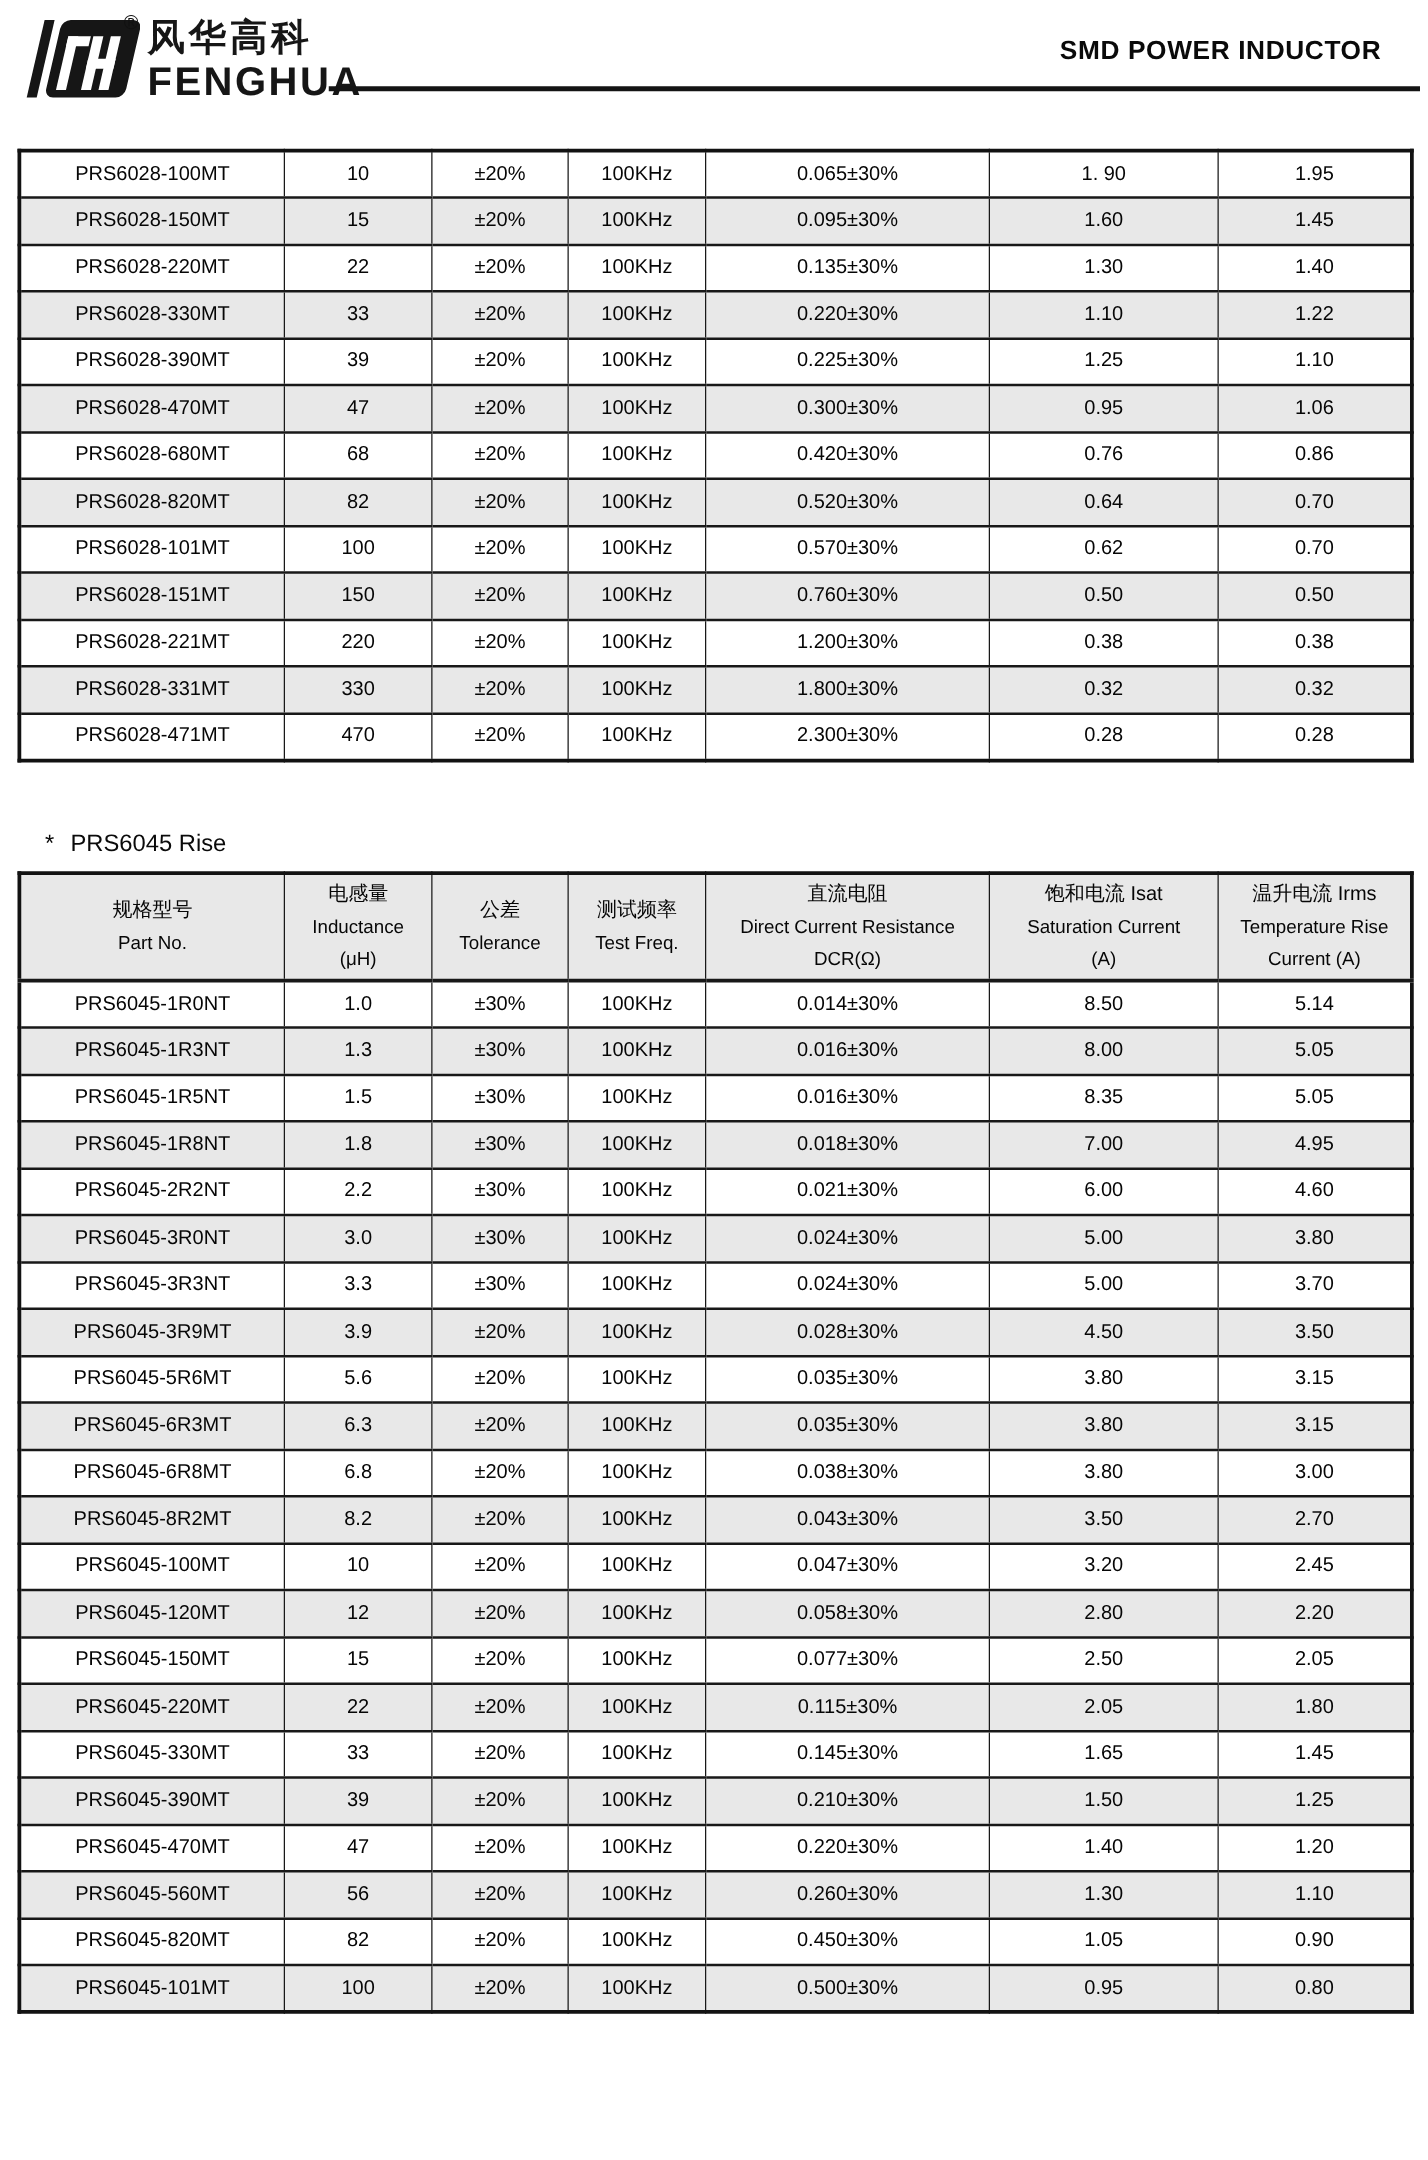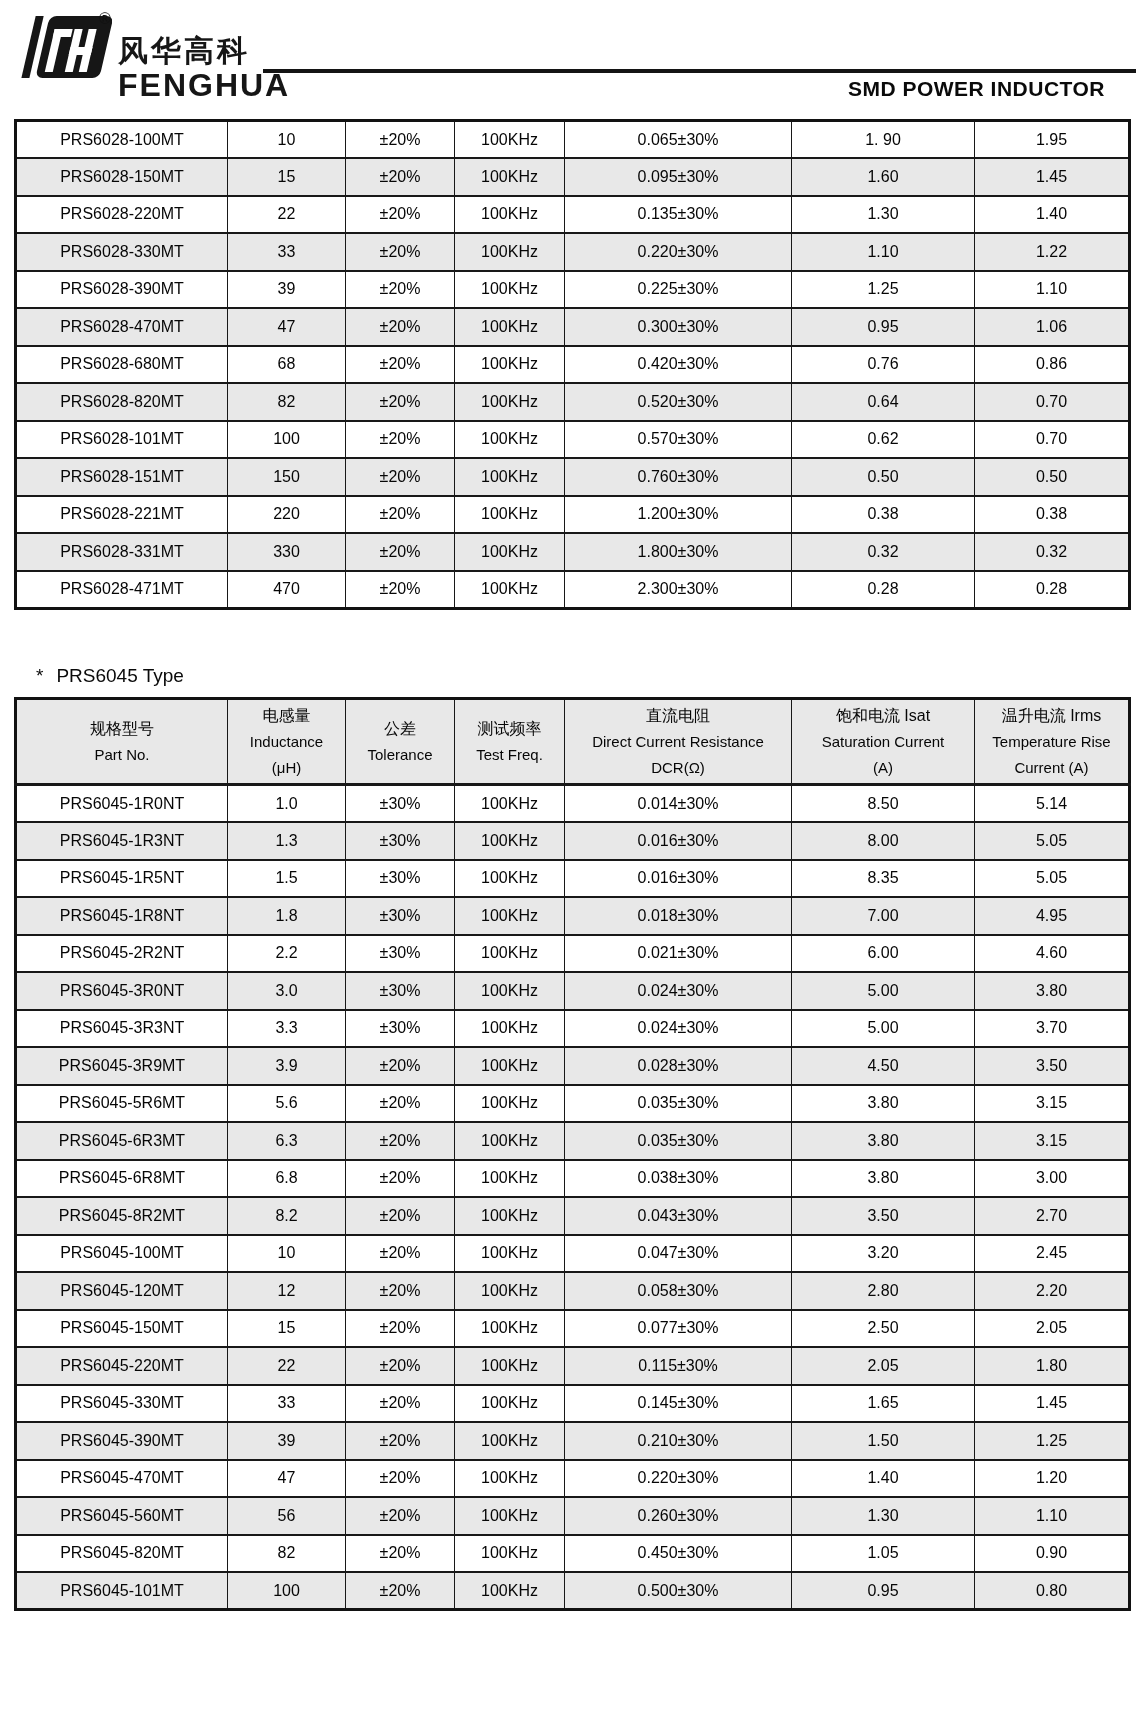--- a/index.html
+++ b/index.html
@@ -10,25 +10,25 @@
     background:#ffffff;
     font-family:"Liberation Sans","DejaVu Sans",sans-serif;
     color:#000;
     overflow:hidden;
   }
 
   
   .logo-mark { position:absolute; left:8px; top:6px; }
   .logo-reg  { position:absolute; left:99px; top:10px; font-size:16px; color:#111; }
   .logo-text { position:absolute; left:118px; top:16px; line-height:1; }
-  .logo-cn   { font-size:30px; font-weight:bold; letter-spacing:3px; color:#161616;margin-top:20px; }
+  .logo-cn   { font-size:30px; font-weight:bold; letter-spacing:3px; color:#161616; }
   .logo-en   { font-size:32px; font-weight:bold; letter-spacing:2px; color:#161616; margin-top:3px; }
   .page-title{
     position:absolute; top:29px; right:37px;
-    font-size:21px; font-weight:bold; letter-spacing:0.5px; color:#0a0a0a;margin-top:48px;
+    font-size:21px; font-weight:bold; letter-spacing:0.5px; color:#0a0a0a;
   }
   .header-rule{
     position:absolute; top:69px; left:263px; width:873px; height:4px;
     background:#141414;
   }
 
   
   table.spec {
     position:absolute; left:14px;
     width:1114px;
@@ -221,21 +221,21 @@
           <td>±20%</td>
           <td>100KHz</td>
           <td>2.300±30%</td>
           <td>0.28</td>
           <td>0.28</td>
         </tr>
       </tbody>
     </table>
 
   <div class="type-label">
-    <span class="marker">*</span><span>PRS6045 Type</span>
+    <span class="marker">*</span><span>PRS6045 Rise</span>
   </div>
 
   <table class="spec table-prs6045">
     <colgroup>
       <col style="width:212px">
         <col style="width:118px">
         <col style="width:109px">
       <col style="width:110px">
         <col style="width:227px">
         <col style="width:183px">

